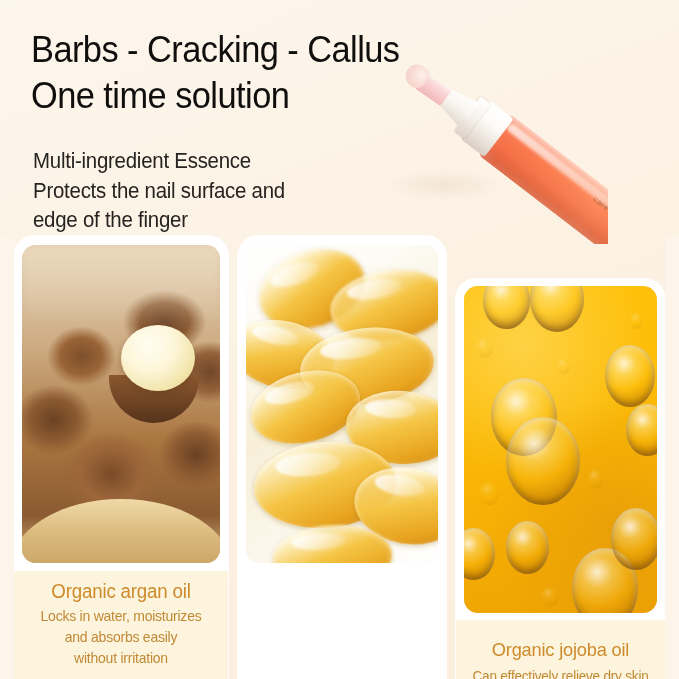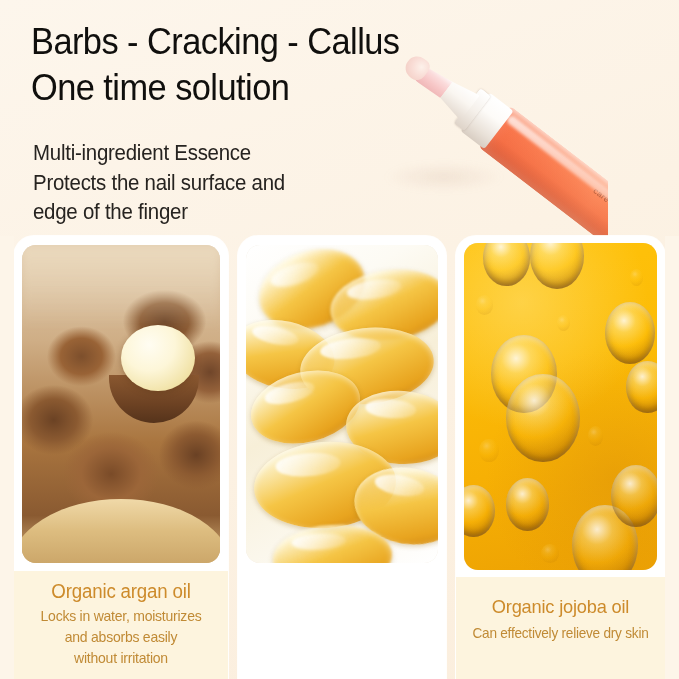--- a/index.html
+++ b/index.html
@@ -17,21 +17,21 @@
 
   #page {
     position: absolute;
     inset: 0;
     background: linear-gradient(160deg, #fdf6ec 0%, #fcf2e4 45%, #fbeedd 100%);
   }
 
   
   .header {
     position: absolute;
-    left: 0; top: 0;
+    left: 0; top: 8px;
     width: 608px;
     height: 236px;
     overflow: hidden;
   }
 
   .headline {
     position: absolute;
     left: 31px;
     top: 19px;
     width: 520px;
@@ -177,21 +177,21 @@
     position: absolute;
     top: 0;
     bottom: 0;
     background: #ffffff;
     border-radius: 20px 20px 0 0;
     box-shadow: 0 0 0 1px rgba(255,255,255,0.9);
     overflow: hidden;
   }
   .card.c1 { left: 14px;  width: 214px; }
   .card.c2 { left: 238px; width: 208px; }
-  .card.c3 { left: 456px; width: 209px; }
+  .card.c3 { left: 456px; width: 209px; margin-top: 43px; }
 
   .photo {
     position: absolute;
     left: 8px; right: 8px;
     top: 9px;
     height: 318px;
     border-radius: 14px;
     overflow: hidden;
     background: #efe6d8;
   }

